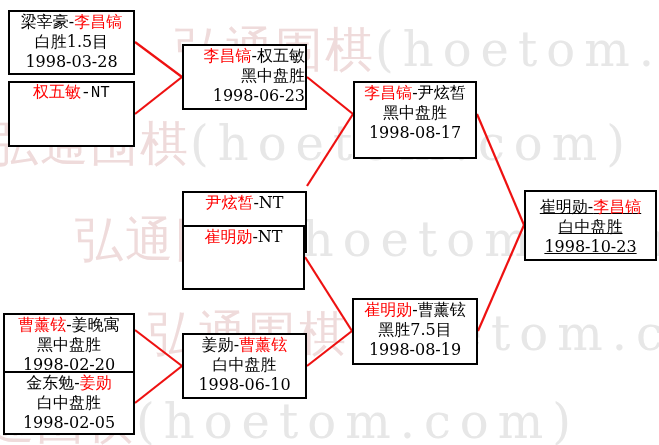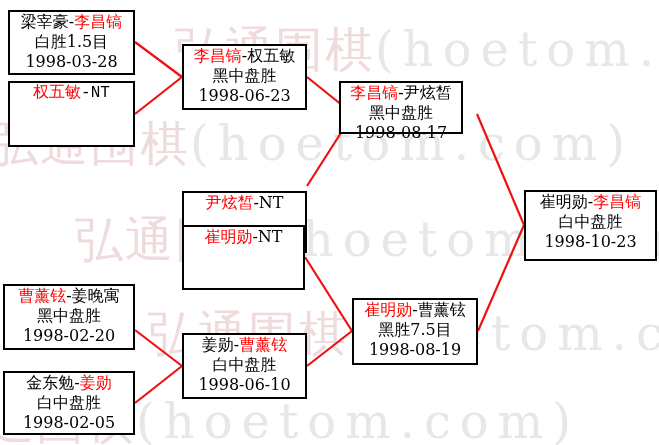--- a/index.html
+++ b/index.html
@@ -28,29 +28,29 @@
   .connectors{position:absolute;left:0;top:0;z-index:1;}
   
   .match{
     position:absolute;box-sizing:border-box;border:2px solid var(--box-border);
     background:#fff;z-index:2;text-align:center;font-size:16px;line-height:20px;
     padding-top:0;color:#000;
   }
   .match .red{color:var(--winner-red);}
   .m0{left:8px;top:10px;width:127px;height:65px;}
   .m1{left:8px;top:81px;width:127px;height:66px;font-family:Liberation Mono, monospace;}
-  .m2{left:182px;top:44px;width:125px;height:66px;}
+  .m2{left:182px;top:44px;width:125px;height:66px;text-align:right;}
   .m3{left:182px;top:155px;width:125px;height:62px;margin-top:36px;}
   .m4{left:182px;top:225px;width:123px;height:65px;}
-  .m5{left:3px;top:284px;width:132px;height:66px;}
+  .m5{left:3px;top:313px;width:132px;height:66px;}
   .m6{left:3px;top:371px;width:132px;height:64px;}
   .m7{left:182px;top:333px;width:125px;height:66px;}
-  .m8{left:339px;top:81px;width:124px;height:53px;}
+  .m8{left:353px;top:81px;width:124px;height:78px;}
   .m9{left:352px;top:298px;width:126px;height:67px;}
-  .m10{left:524px;top:190px;width:133px;height:71px;}
+  .m10{left:524px;top:190px;width:133px;height:71px;padding-top:5px;text-decoration:underline;}
 </style>
 </head>
 <body>
 
 <div id="canvas">
 
   <div class="wm wm1"><span class="cjk">弘通围棋</span><span class="latin">(hoetom.com)</span></div>
   <div class="wm wm2"><span class="cjk">弘通围棋</span><span class="latin">(hoetom.com)</span></div>
   <div class="wm wm3"><span class="cjk">弘通围棋</span><span class="latin">(hoetom.com)</span></div>
   <div class="wm wm4"><span class="cjk">弘通围棋</span><span class="latin">(hoetom.com)</span></div>

